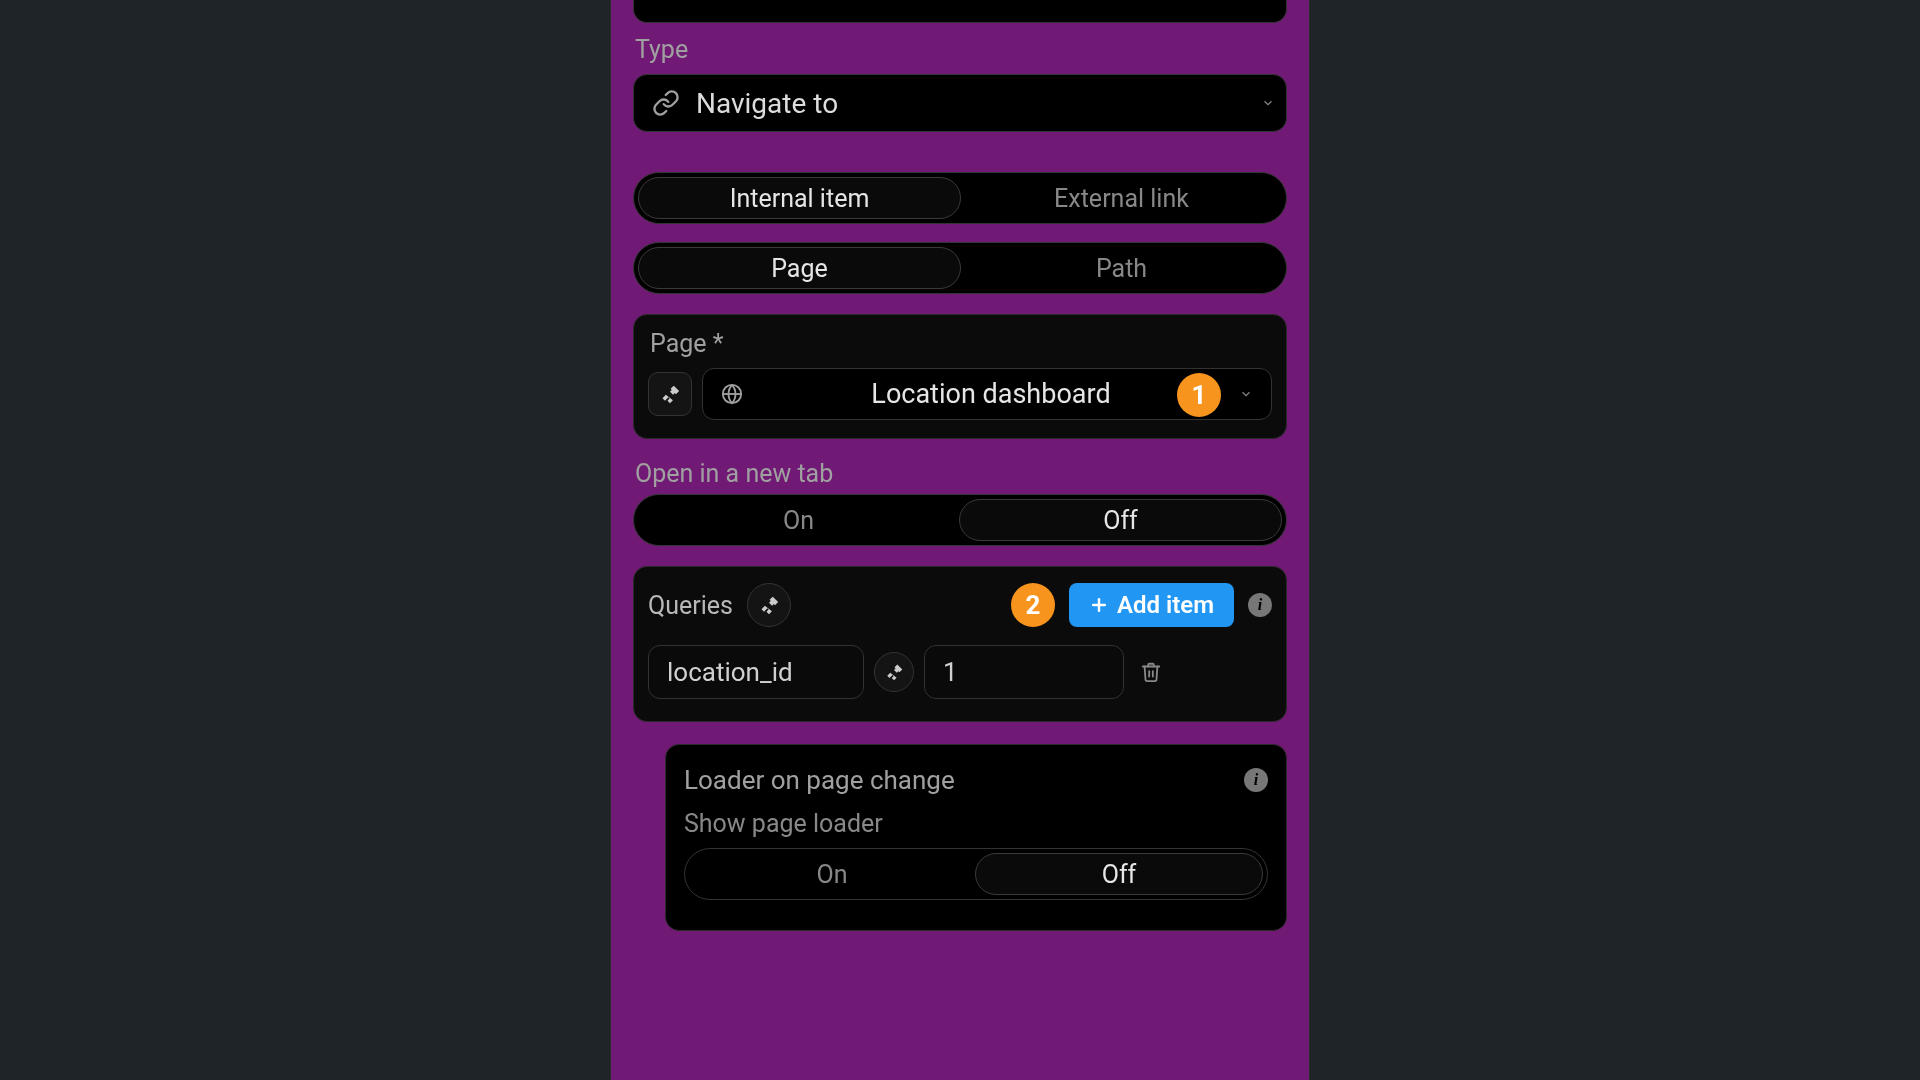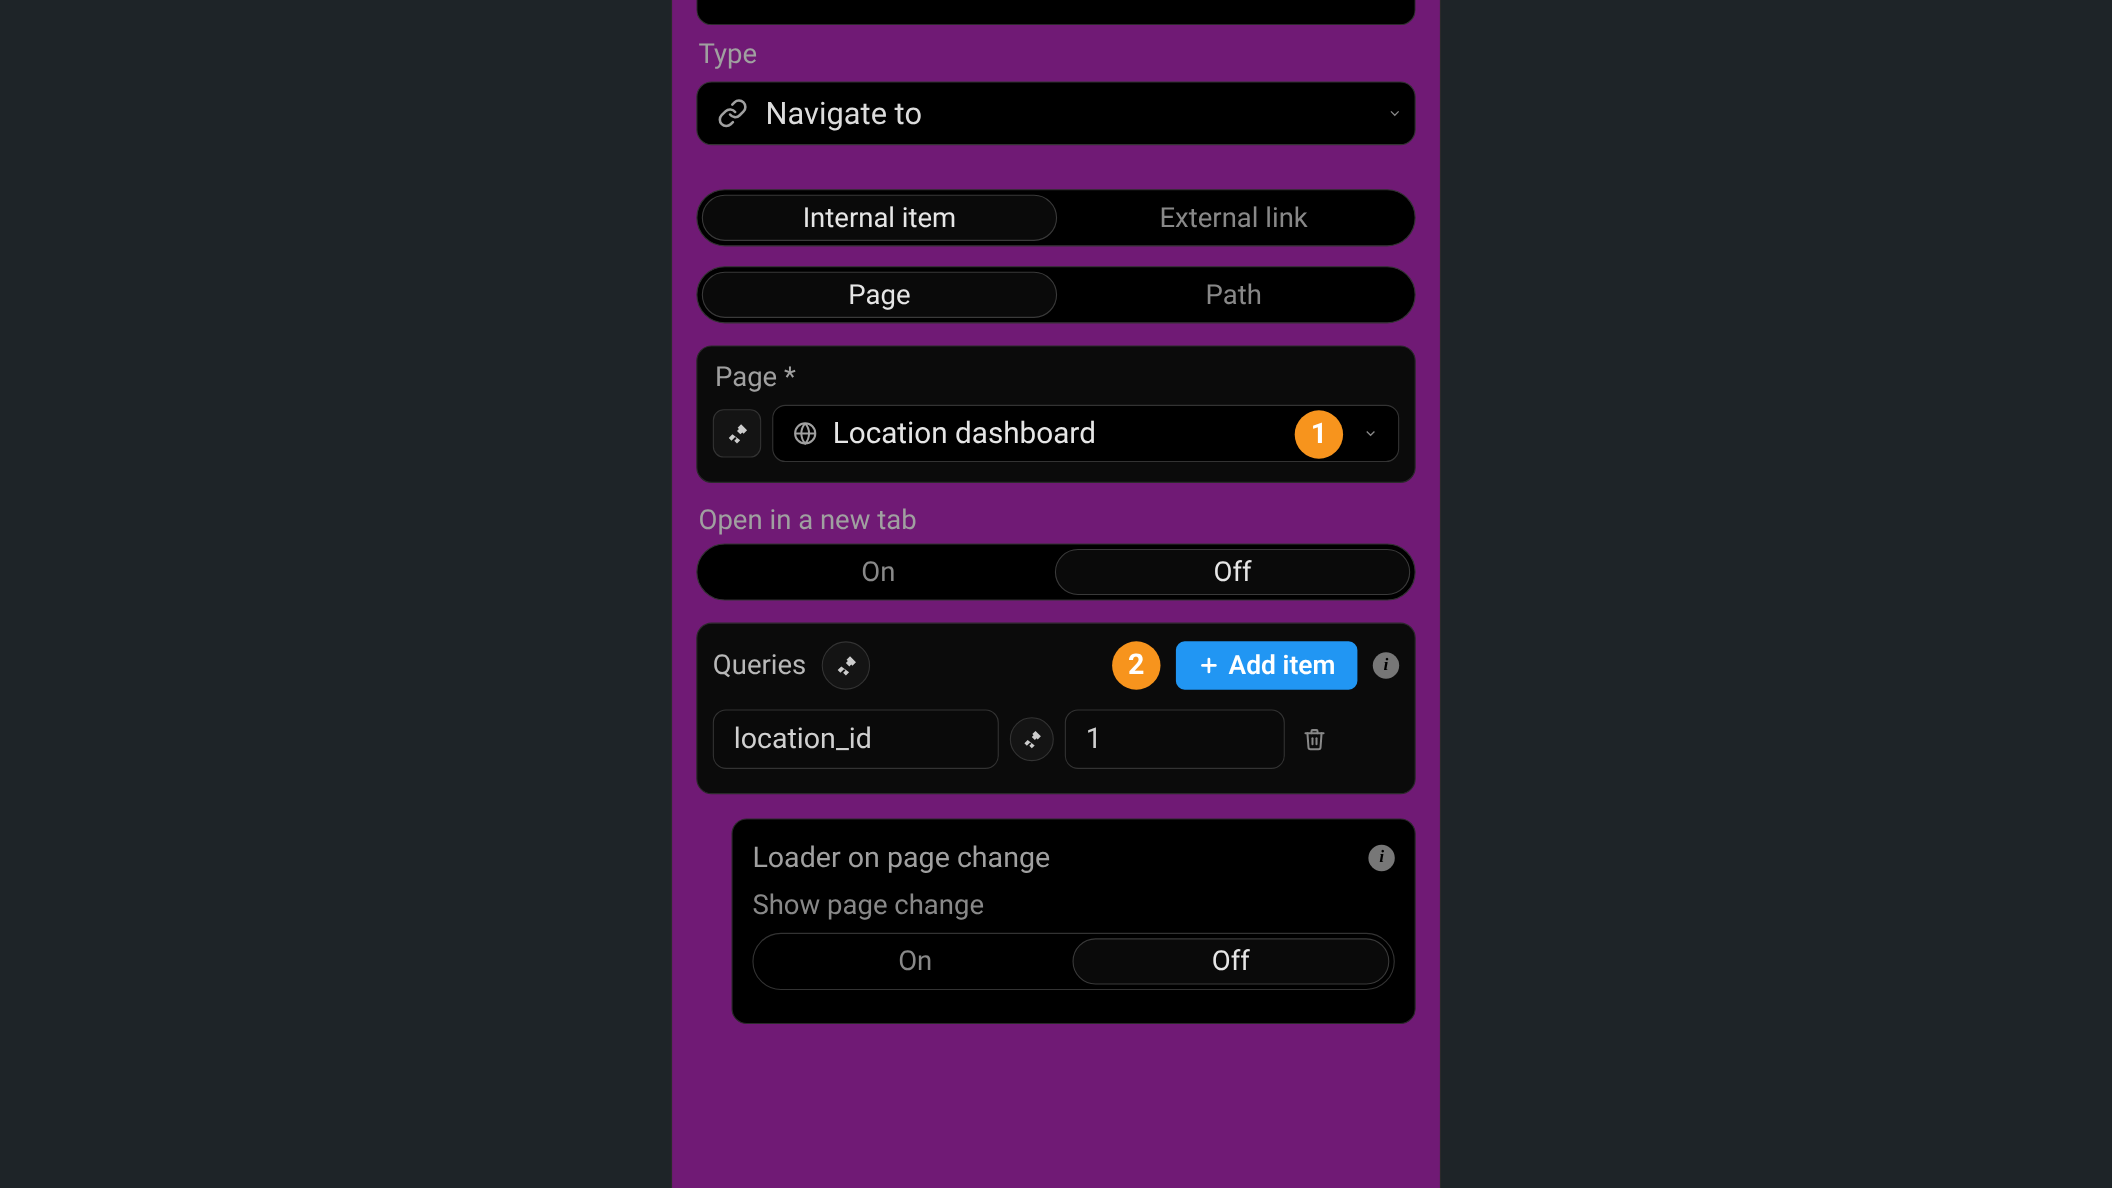--- a/index.html
+++ b/index.html
@@ -73,21 +73,21 @@
     border: 1px solid #3a3a3a;
   }
   .section-card {
     border: 1px solid #2a2a2a;
     border-radius: 14px;
     background: #0b0b0b;
     padding: 14px 14px 18px 14px;
     margin-top: 20px;
     position: relative;
   }
-  .page-row { display: flex; align-items: center; gap: 10px; margin-top: 10px; position: relative;}
+  .page-row { display: flex; align-items: center; gap: 10px; margin-top: 10px; position: relative; text-align: center;}
   .plug-btn {
     width: 44px; height: 44px;
     border: 1px solid #333;
     border-radius: 10px;
     background: #141414;
     display: flex; align-items: center; justify-content: center;
     cursor: pointer;
   }
   .page-select {
     flex: 1;
@@ -154,21 +154,21 @@
   .input-box {
     height: 54px;
     border: 1px solid #333;
     border-radius: 12px;
     background: #0a0a0a;
     color: #d0d0d0;
     font-size: 26px;
     padding: 0 18px;
     font-family: inherit;
   }
-  .input-key { width: 260px; }
+  .input-key { width: 216px; }
   .input-val { width: 200px; }
   .trash-btn { color: #888; cursor: pointer; margin-left: 6px; }
   .loader-card {
     border: 1px solid #2a2a2a;
     border-radius: 14px;
     background: #000;
     padding: 20px 18px 30px 18px;
     margin-top: 22px;
     position: relative;
     margin-left: 32px;
@@ -276,20 +276,20 @@
       </span>
     </div>
   </div>
 
   <div class="loader-card">
     <div style="display:flex; align-items:center;">
       <span class="loader-title">Loader on page change</span>
       <div class="spacer-flex"></div>
       <span class="info-icon">i</span>
     </div>
-    <div class="loader-sub">Show page change</div>
+    <div class="loader-sub">Show page loader</div>
     <div class="segmented" style="margin-top:10px;">
       <div class="seg">On</div>
       <div class="seg active">Off</div>
     </div>
   </div>
 
 </div>
 
 </body></html>

